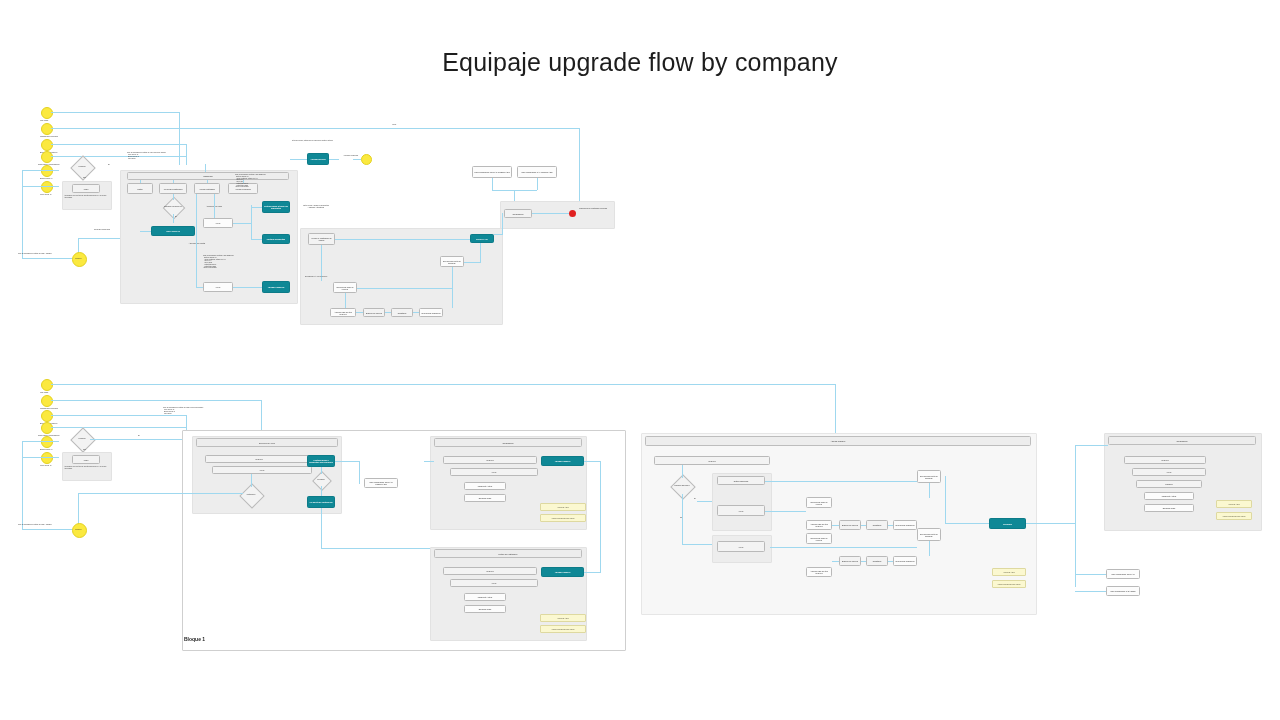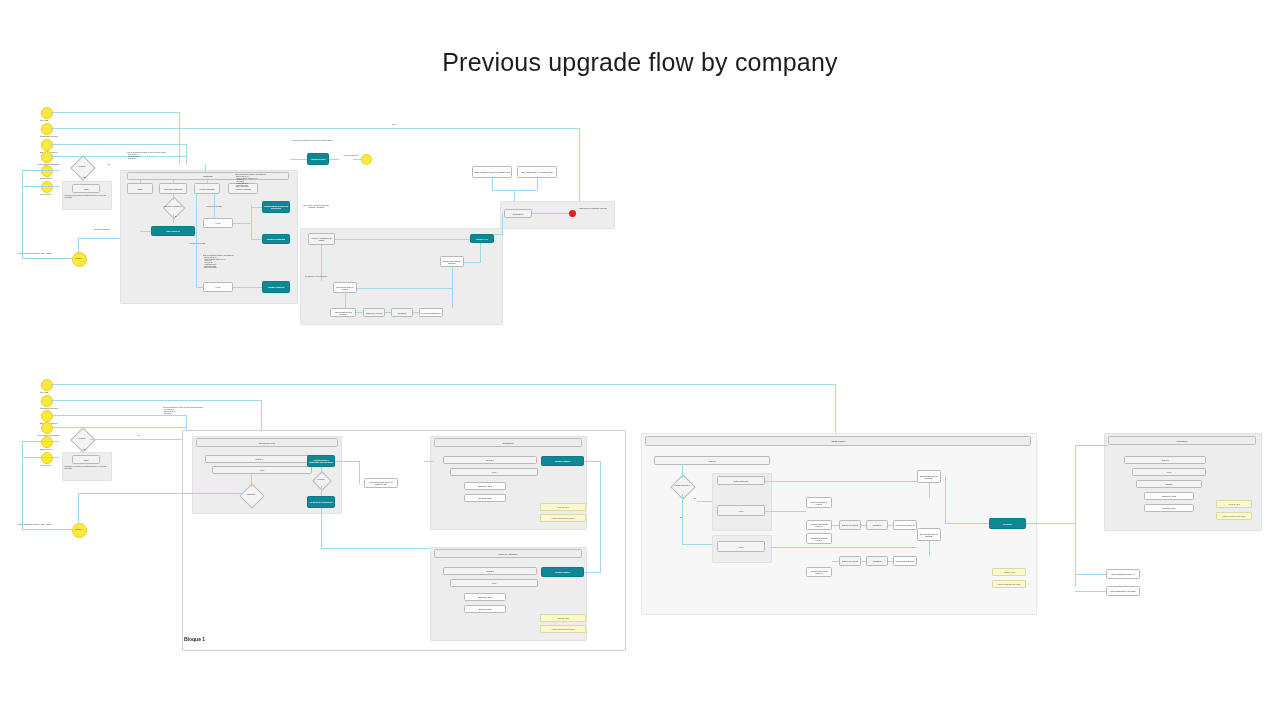--- a/index.html
+++ b/index.html
@@ -44,21 +44,21 @@
   
   .ln{position:absolute;background:#9fd8ef;}
   .lnh{height:0.7px;}
   .lnv{width:0.7px;}
 </style>
 </head>
 <body>
 
 <div id="canvas">
 
-  <div class="title">Previous upgrade flow by company</div>
+  <div class="title">Equipaje upgrade flow by company</div>
 
   <div>
 
     <div class="start" style="left:41px;top:107px;width:10px;height:10px;"></div>
     <div class="lbl" style="left:40px;top:119px;width:26px;">Mis viajes</div>
 
     <div class="start" style="left:41px;top:123px;width:10px;height:10px;"></div>
     <div class="lbl" style="left:40px;top:135px;width:34px;">confirmacion booking</div>
 
     <div class="start" style="left:41px;top:139px;width:10px;height:10px;"></div>

